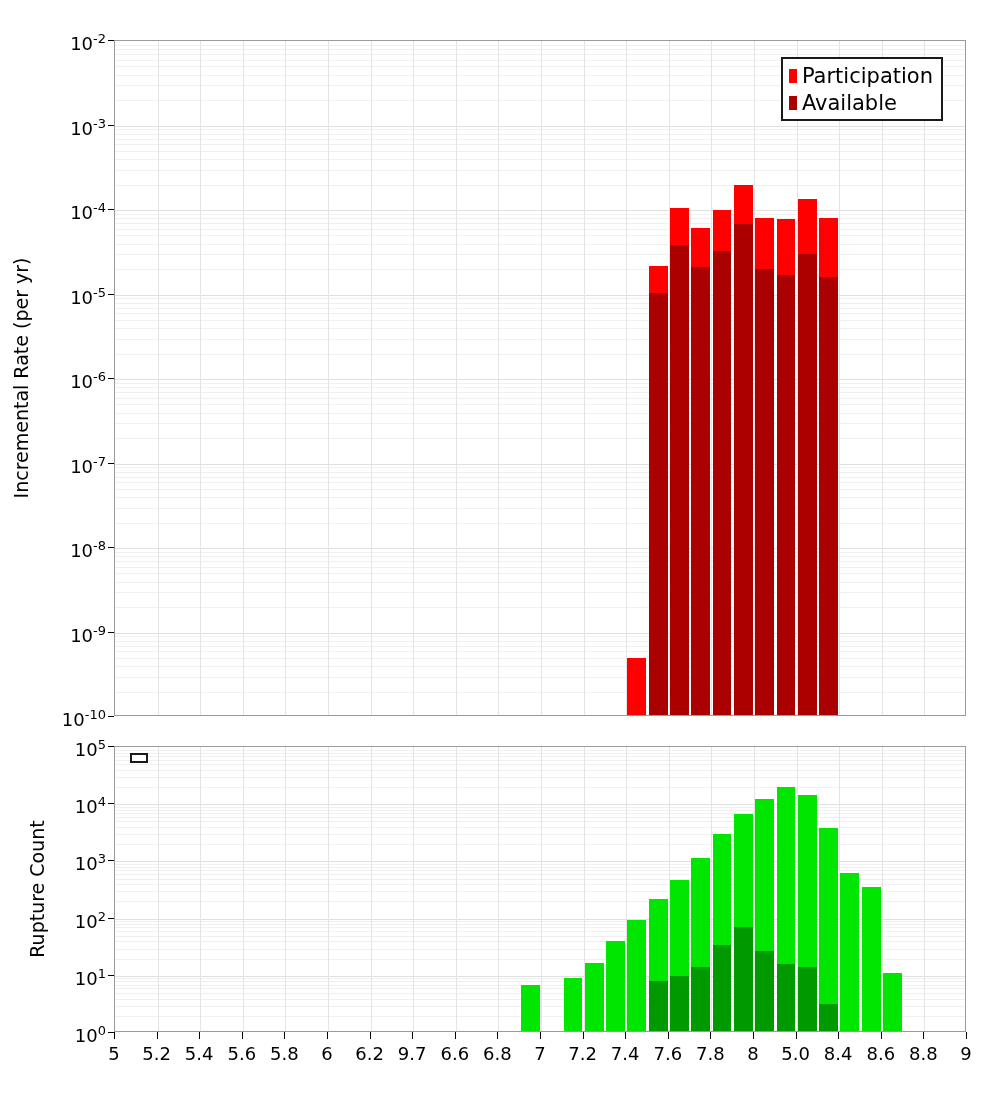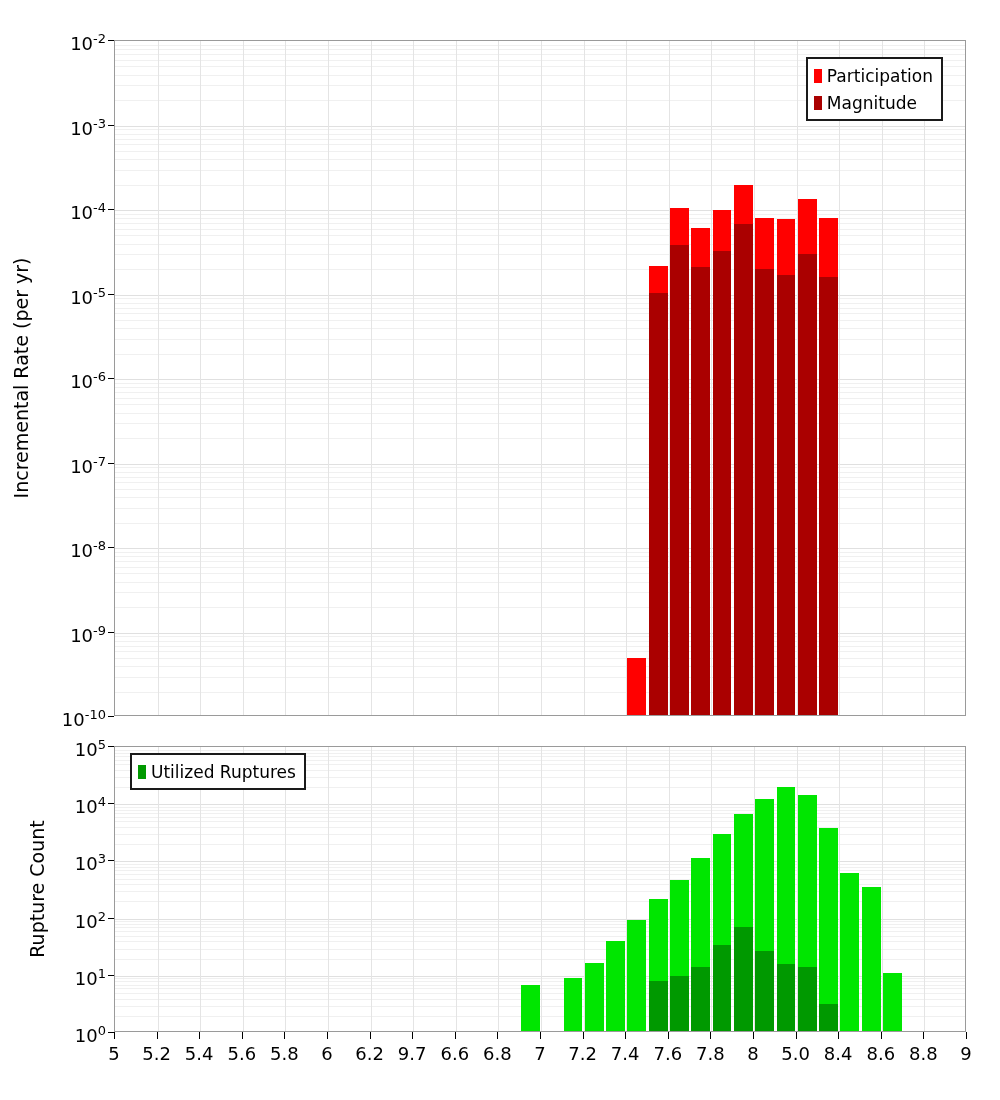--- a/index.html
+++ b/index.html
@@ -34,21 +34,21 @@
   }
   .xlab {
     position:absolute; font-size:19px; text-align:center;
   }
   .legend {
     position:absolute; background:#fff; border:2px solid #1a1a1a;
     padding:3px 8px 3px 6px; z-index:5;
   }
   .legend-row { display:flex; align-items:center; height:27px; }
   .legend-swatch { width:8px; height:14px; margin-right:5px; flex:0 0 auto; }
-  .legend-label { font-size:17px; white-space:nowrap; }
+  .legend-label { font-size:21px; white-space:nowrap; }
 </style>
 </head>
 <body>
 
 <div id="figure">
 
   <div class="ylab" style="left:21px; top:378px;">Incremental Rate (per yr)</div>
   <div class="ylab" style="left:37px; top:889px;">Rupture Count</div>
 
   <div id="plot-0" class="plot" style="left:114px; top:40px; width:852px; height:676px;">
@@ -161,21 +161,21 @@
       <div class="bar" style="left: 661.5px; width: 18.9px; top: 234.027px; height: 441.973px; background: rgb(170, 0, 0);"></div>
       <div class="bar" style="left: 682.8px; width: 18.9px; top: 213.183px; height: 462.817px; background: rgb(170, 0, 0);"></div>
       <div class="bar" style="left: 704.1px; width: 18.9px; top: 236.252px; height: 439.748px; background: rgb(170, 0, 0);"></div>
       <div class="legend" style="right: 22px; top: 16px;">
         <div class="legend-row">
           <div class="legend-swatch" style="background: rgb(255, 0, 0);"></div>
           <div class="legend-label">Participation</div>
         </div>
         <div class="legend-row">
           <div class="legend-swatch" style="background: rgb(170, 0, 0);"></div>
-          <div class="legend-label">Magnitude</div>
+          <div class="legend-label">Available</div>
         </div>
       </div>
     </div>
   <div id="plot-1" class="plot" style="left:114px; top:746px; width:852px; height:286px;">
       <div class="gl" style="top: 268.781px; background: rgb(240, 240, 240);"></div>
       <div class="gl" style="top: 258.709px; background: rgb(240, 240, 240);"></div>
       <div class="gl" style="top: 251.562px; background: rgb(240, 240, 240);"></div>
       <div class="gl" style="top: 246.019px; background: rgb(240, 240, 240);"></div>
       <div class="gl" style="top: 241.49px; background: rgb(240, 240, 240);"></div>
       <div class="gl" style="top: 237.66px; background: rgb(240, 240, 240);"></div>
@@ -257,24 +257,20 @@
       <div class="bar" style="left: 533.7px; width: 18.9px; top: 234.343px; height: 51.6567px; background: rgb(0, 153, 0);"></div>
       <div class="bar" style="left: 555px; width: 18.9px; top: 228.8px; height: 57.2px; background: rgb(0, 153, 0);"></div>
       <div class="bar" style="left: 576.3px; width: 18.9px; top: 220.441px; height: 65.5585px; background: rgb(0, 153, 0);"></div>
       <div class="bar" style="left: 597.6px; width: 18.9px; top: 197.679px; height: 88.3207px; background: rgb(0, 153, 0);"></div>
       <div class="bar" style="left: 618.9px; width: 18.9px; top: 180.46px; height: 105.54px; background: rgb(0, 153, 0);"></div>
       <div class="bar" style="left: 640.2px; width: 18.9px; top: 204.126px; height: 81.874px; background: rgb(0, 153, 0);"></div>
       <div class="bar" style="left: 661.5px; width: 18.9px; top: 217.124px; height: 68.8757px; background: rgb(0, 153, 0);"></div>
       <div class="bar" style="left: 682.8px; width: 18.9px; top: 220.441px; height: 65.5585px; background: rgb(0, 153, 0);"></div>
       <div class="bar" style="left: 704.1px; width: 18.9px; top: 257.105px; height: 28.8946px; background: rgb(0, 153, 0);"></div>
       <div class="legend" style="left: 15px; top: 6px;">
-        <div class="legend-row">
-          <div class="legend-swatch" style="background: rgb(0, 153, 0);"></div>
-          <div class="legend-label">Utilized Ruptures</div>
-        </div>
       </div>
     </div>
 
   <div id="decor">
       <div class="ytick" style="top: 29px;">10<sup>-2</sup></div>
       <div class="tickmark" style="left: 108px; top: 40px; width: 6px; height: 1px;"></div>
       <div class="ytick" style="top: 113.5px;">10<sup>-3</sup></div>
       <div class="tickmark" style="left: 108px; top: 124.5px; width: 6px; height: 1px;"></div>
       <div class="ytick" style="top: 198px;">10<sup>-4</sup></div>
       <div class="tickmark" style="left: 108px; top: 209px; width: 6px; height: 1px;"></div>

